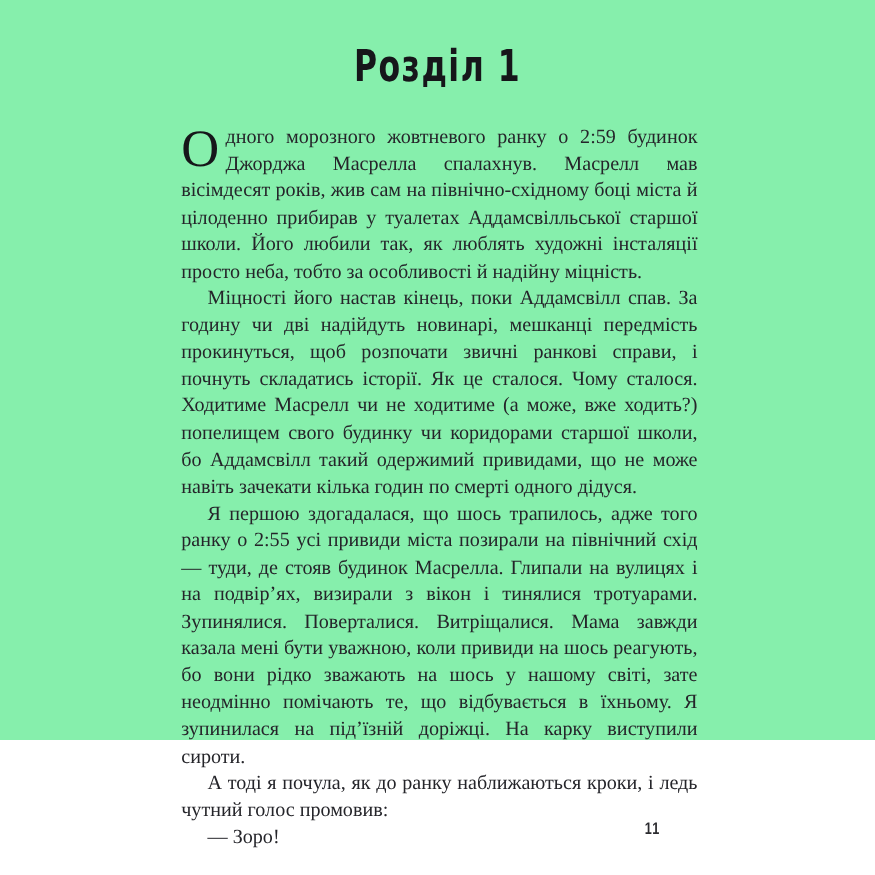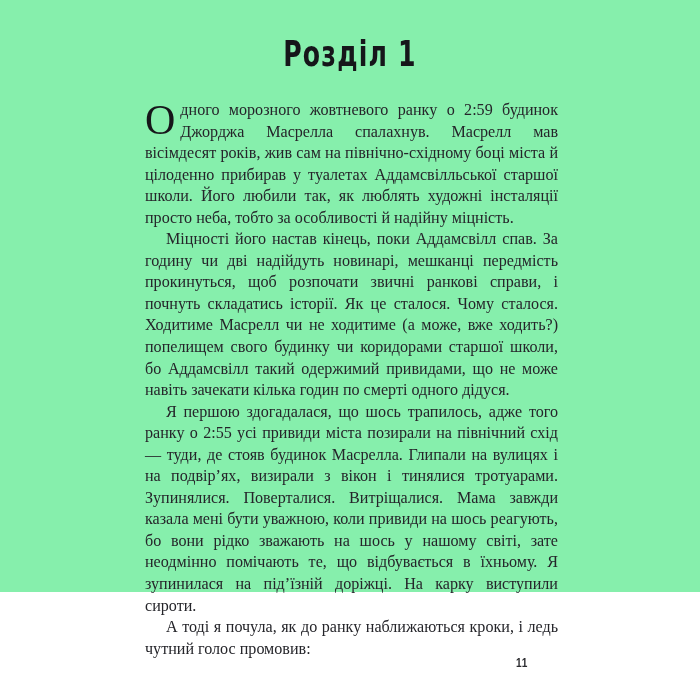--- a/index.html
+++ b/index.html
@@ -108,18 +108,19 @@
   <div class="textblock">
 
     <p class="first"><span class="dropcap">О</span><span>дного морозного жовтневого ранку о 2:59 будинок Джорджа Масрелла спалахнув. Масрелл мав вісімдесят років, жив сам на північно-східному боці міста й цілоденно прибирав у туалетах Аддамсвілльської старшої школи. Його любили так, як люблять художні інсталяції просто неба, тобто за особливості й надійну міцність.</span></p>
 
     <p>Міцності його настав кінець, поки Аддамсвілл спав. За годину чи дві надійдуть новинарі, мешканці передмість прокинуться, щоб розпочати звичні ранкові справи, і почнуть складатись історії. Як це сталося. Чому сталося. Ходитиме Масрелл чи не ходитиме (а може, вже ходить?) попелищем свого будинку чи коридорами старшої школи, бо Аддамсвілл такий одержимий привидами, що не може навіть зачекати кілька годин по смерті одного дідуся.</p>
 
     <p>Я першою здогадалася, що шось трапилось, адже того ранку о 2:55 усі привиди міста позирали на північний схід — туди, де стояв будинок Масрелла. Глипали на вулицях і на подвір’ях, визирали з вікон і тинялися тротуарами. Зупинялися. Поверталися. Витріщалися. Мама завжди казала мені бути уважною, коли привиди на шось реагують, бо вони рідко зважають на шось у нашому світі, зате неодмінно помічають те, що відбувається в їхньому. Я зупинилася на під’їзній доріжці. На карку виступили сироти.</p>
 
     <p>А тоді я почула, як до ранку наближаються кроки, і ледь чутний голос промовив:</p>
 
+    <p class="dash-line">— Зоро!</p>
 
   </div>
 
   <div class="folio">11</div>
 
 </div>
 
 </body></html>

